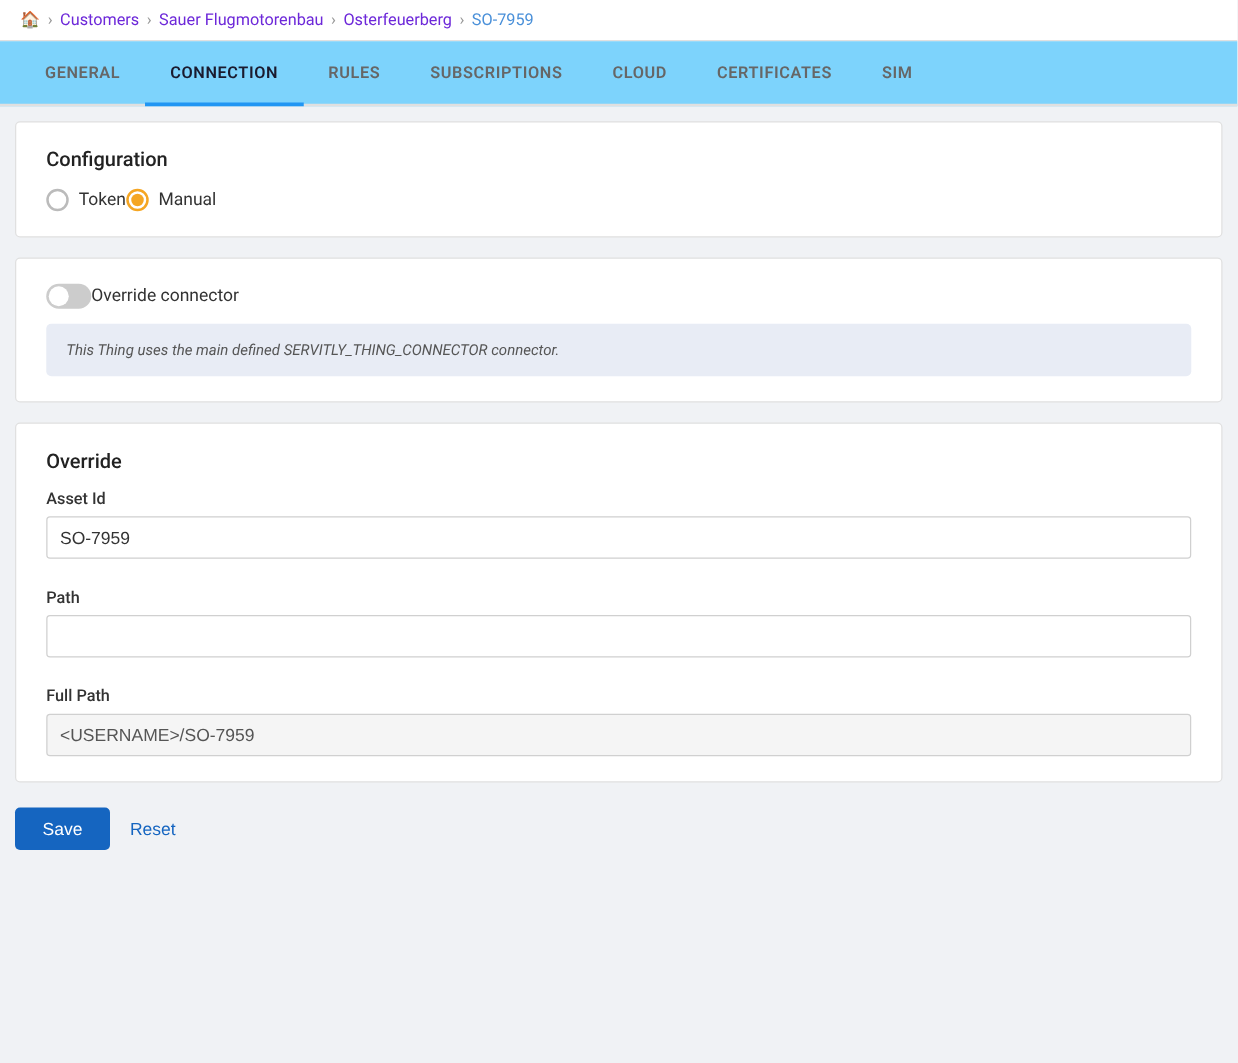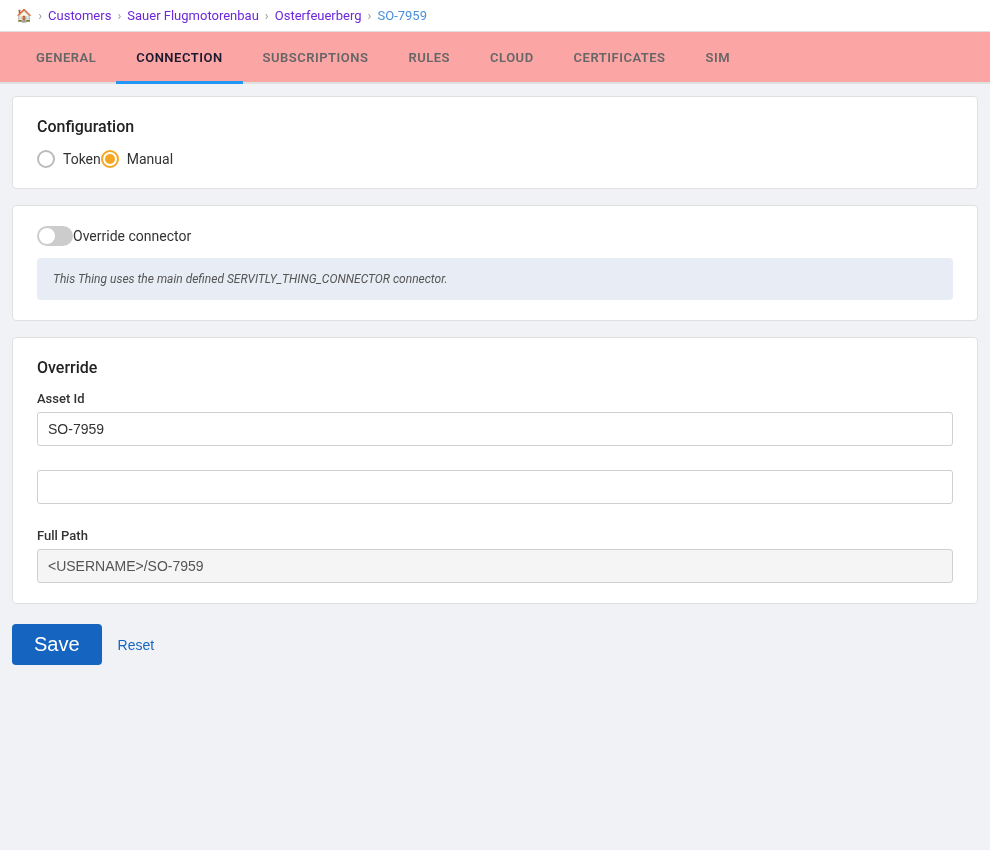--- a/index.html
+++ b/index.html
@@ -22,21 +22,21 @@
       font-size: 13px;
       border-bottom: 1px solid #e0e0e0;
       color: #555;
     }
     .breadcrumb .sep { color: #999; }
     .breadcrumb a { color: #6d28d9; text-decoration: none; }
     .breadcrumb .current { color: #4a90d9; }
 
     
     .tabs {
-      background: #fca5a5;
+      background: #7dd3fc;
       display: flex;
       border-bottom: 2px solid #e0e0e0;
       padding: 0 16px;
     }
     .tab {
       padding: 18px 20px 16px;
       font-size: 13px;
       font-weight: 600;
       color: #666;
       letter-spacing: 0.5px;
@@ -174,21 +174,21 @@
       align-items: center;
       gap: 16px;
       padding: 4px 0 8px;
     }
     .btn-save {
       background: #1565c0;
       color: #fff;
       border: none;
       border-radius: 4px;
       padding: 9px 22px;
-      font-size: 20px;
+      font-size: 14px;
       font-weight: 500;
       cursor: pointer;
     }
     .btn-reset {
       background: none;
       border: none;
       color: #1565c0;
       font-size: 14px;
       cursor: pointer;
       padding: 9px 0;
@@ -205,22 +205,22 @@
   <a>Sauer Flugmotorenbau</a>
   <span class="sep">›</span>
   <a>Osterfeuerberg</a>
   <span class="sep">›</span>
   <span class="current">SO-7959</span>
 </div>
 
 <div class="tabs">
   <div class="tab">GENERAL</div>
   <div class="tab active">CONNECTION</div>
+  <div class="tab">RULES</div>
   <div class="tab">SUBSCRIPTIONS</div>
-  <div class="tab">RULES</div>
   <div class="tab">CLOUD</div>
   <div class="tab">CERTIFICATES</div>
   <div class="tab">SIM</div>
 </div>
 
 <div class="content">
 
   <div class="card">
     <div class="card-title">Configuration</div>
     <div class="radio-group">
@@ -246,20 +246,21 @@
   <div class="card">
     <div class="card-title">Override</div>
     <div class="field-group">
 
       <div>
         <div class="field-label">Asset Id</div>
         <input class="field-input" type="text" value="SO-7959" style="">
       </div>
 
       <div>
+        <div class="field-label">Path</div>
         <input class="field-input" type="text" value="" style="">
       </div>
 
       <div>
         <div class="field-label">Full Path</div>
         <input class="field-input readonly" type="text" value="&lt;USERNAME&gt;/SO-7959" readonly="" style="">
       </div>
 
     </div>
   </div>

